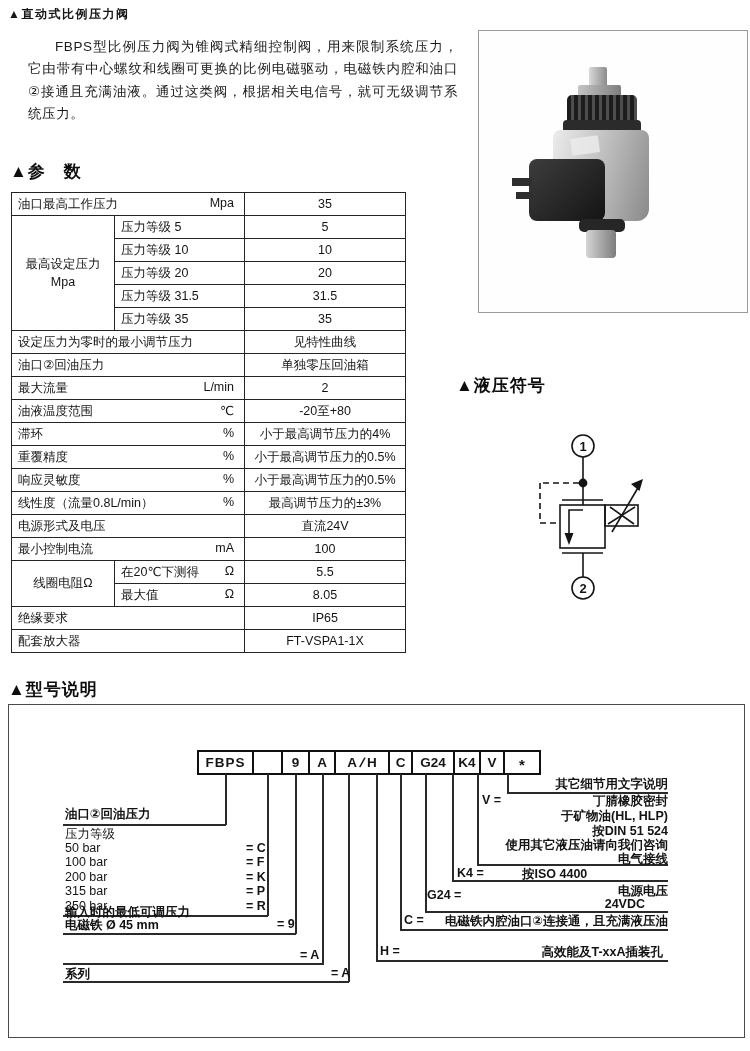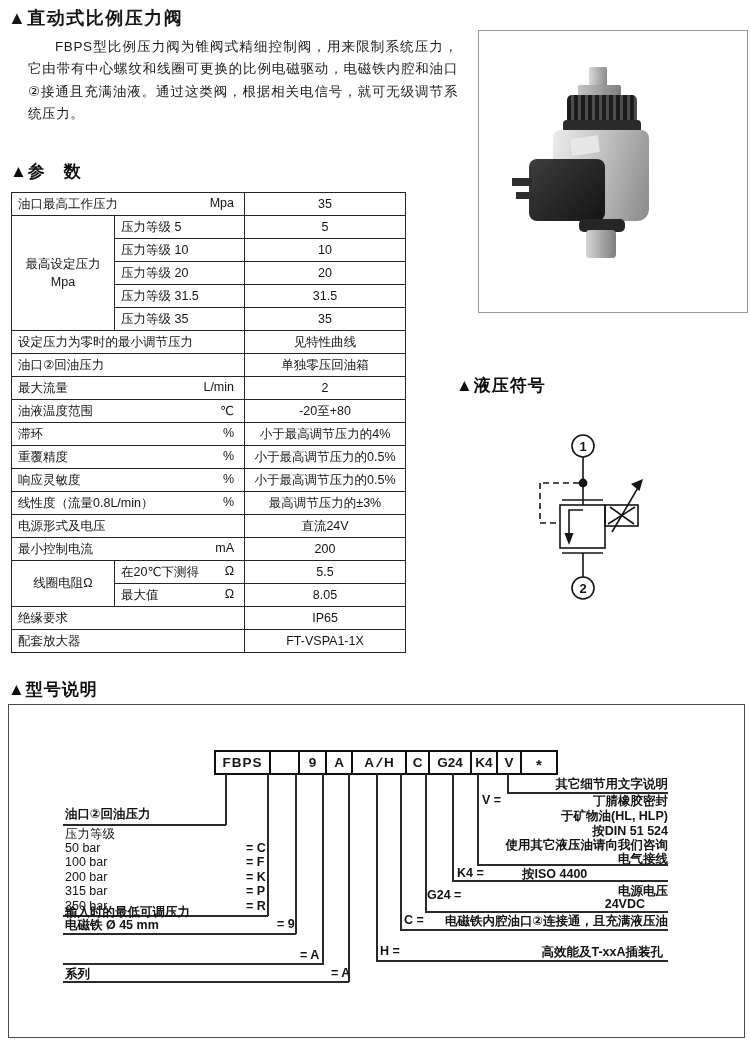--- a/index.html
+++ b/index.html
@@ -4,21 +4,21 @@
 <style>
   html,body{margin:0;padding:0;}
   body{
     width:750px;height:1051px;background:#ffffff;color:#161616;
     font-family:"Liberation Sans","DejaVu Sans",sans-serif;
     position:relative;overflow:hidden;
   }
   .abs{position:absolute;}
   
   .sec-h{font-size:17px;font-weight:bold;letter-spacing:1px;color:#0d0d0d;}
-  .page-title{font-size:18px;font-weight:bold;letter-spacing:1.5px;}
+  .page-title{font-size:12px;font-weight:bold;letter-spacing:1.5px;}
   
   .intro{
     left:28px;top:36px;width:430px;font-size:13.5px;line-height:22.4px;
     text-align:justify;text-indent:2em;letter-spacing:0.6px;color:#1b1b1b;
   }
   
   .photo-box{left:478px;top:30px;width:268px;height:281px;border:1px solid #9a9a9a;background:#fefefe;}
   .photo-box div{position:absolute;}
   .v-nipple{left:110px;top:36px;width:18px;height:24px;background:linear-gradient(90deg,#d9d9d9,#8b8b8b);border-radius:2px;}
   .v-collar{left:99px;top:54px;width:43px;height:14px;background:linear-gradient(90deg,#c4c4c4,#7e7e7e);border-radius:2px;}
@@ -46,21 +46,21 @@
   td.val{text-align:center;}
   td.grp{text-align:center;line-height:1.45;}
   
   .model-box{left:8px;top:704px;width:735px;height:332px;border:1px solid #4a4a4a;background:#fff;}
   .cells{left:197px;top:750px;height:25px;display:flex;}
   .cells .cell{
     box-sizing:border-box;border:2px solid #101010;margin-left:-2px;background:#fff;
     display:flex;align-items:center;justify-content:center;
     font-weight:bold;font-size:13.5px;height:25px;
   }
-  .cells .cell:first-child{margin-left:17px;letter-spacing:1px;}
+  .cells .cell:first-child{margin-left:0;letter-spacing:1px;}
   .cell .slash{font-style:italic;margin:0 3px;transform:rotate(8deg);}
   .star{font-size:15px;transform:translateY(2px);}
   .hl{position:absolute;height:1.5px;background:#2a2a2a;}
   .vl{position:absolute;width:1.5px;background:#2a2a2a;}
   .mlbl{position:absolute;font-size:12.5px;white-space:nowrap;color:#131313;}
   .mlbl.b{font-weight:bold;}
   .rt{text-align:center;}
   
   .symbol-svg{left:450px;top:420px;}
 </style>
@@ -152,21 +152,21 @@
   <tr>
     <td class="lab" colspan="2"><span>线性度（流量0.8L/min）</span><span class="unit">%</span></td>
     <td class="val">最高调节压力的±3%</td>
   </tr>
   <tr>
     <td class="lab" colspan="2"><span>电源形式及电压</span><span class="unit"></span></td>
     <td class="val">直流24V</td>
   </tr>
   <tr>
     <td class="lab" colspan="2"><span>最小控制电流</span><span class="unit">mA</span></td>
-    <td class="val">200</td>
+    <td class="val">100</td>
   </tr>
   <tr>
     <td class="grp" rowspan="2">
           <div>线圈电阻Ω</div>
         </td>
     <td class="lab"><span>在20℃下测得</span><span class="unit">Ω</span></td>
     <td class="val">5.5</td>
   </tr>
   <tr>
     <td class="lab"><span>最大值</span><span class="unit">Ω</span></td>

